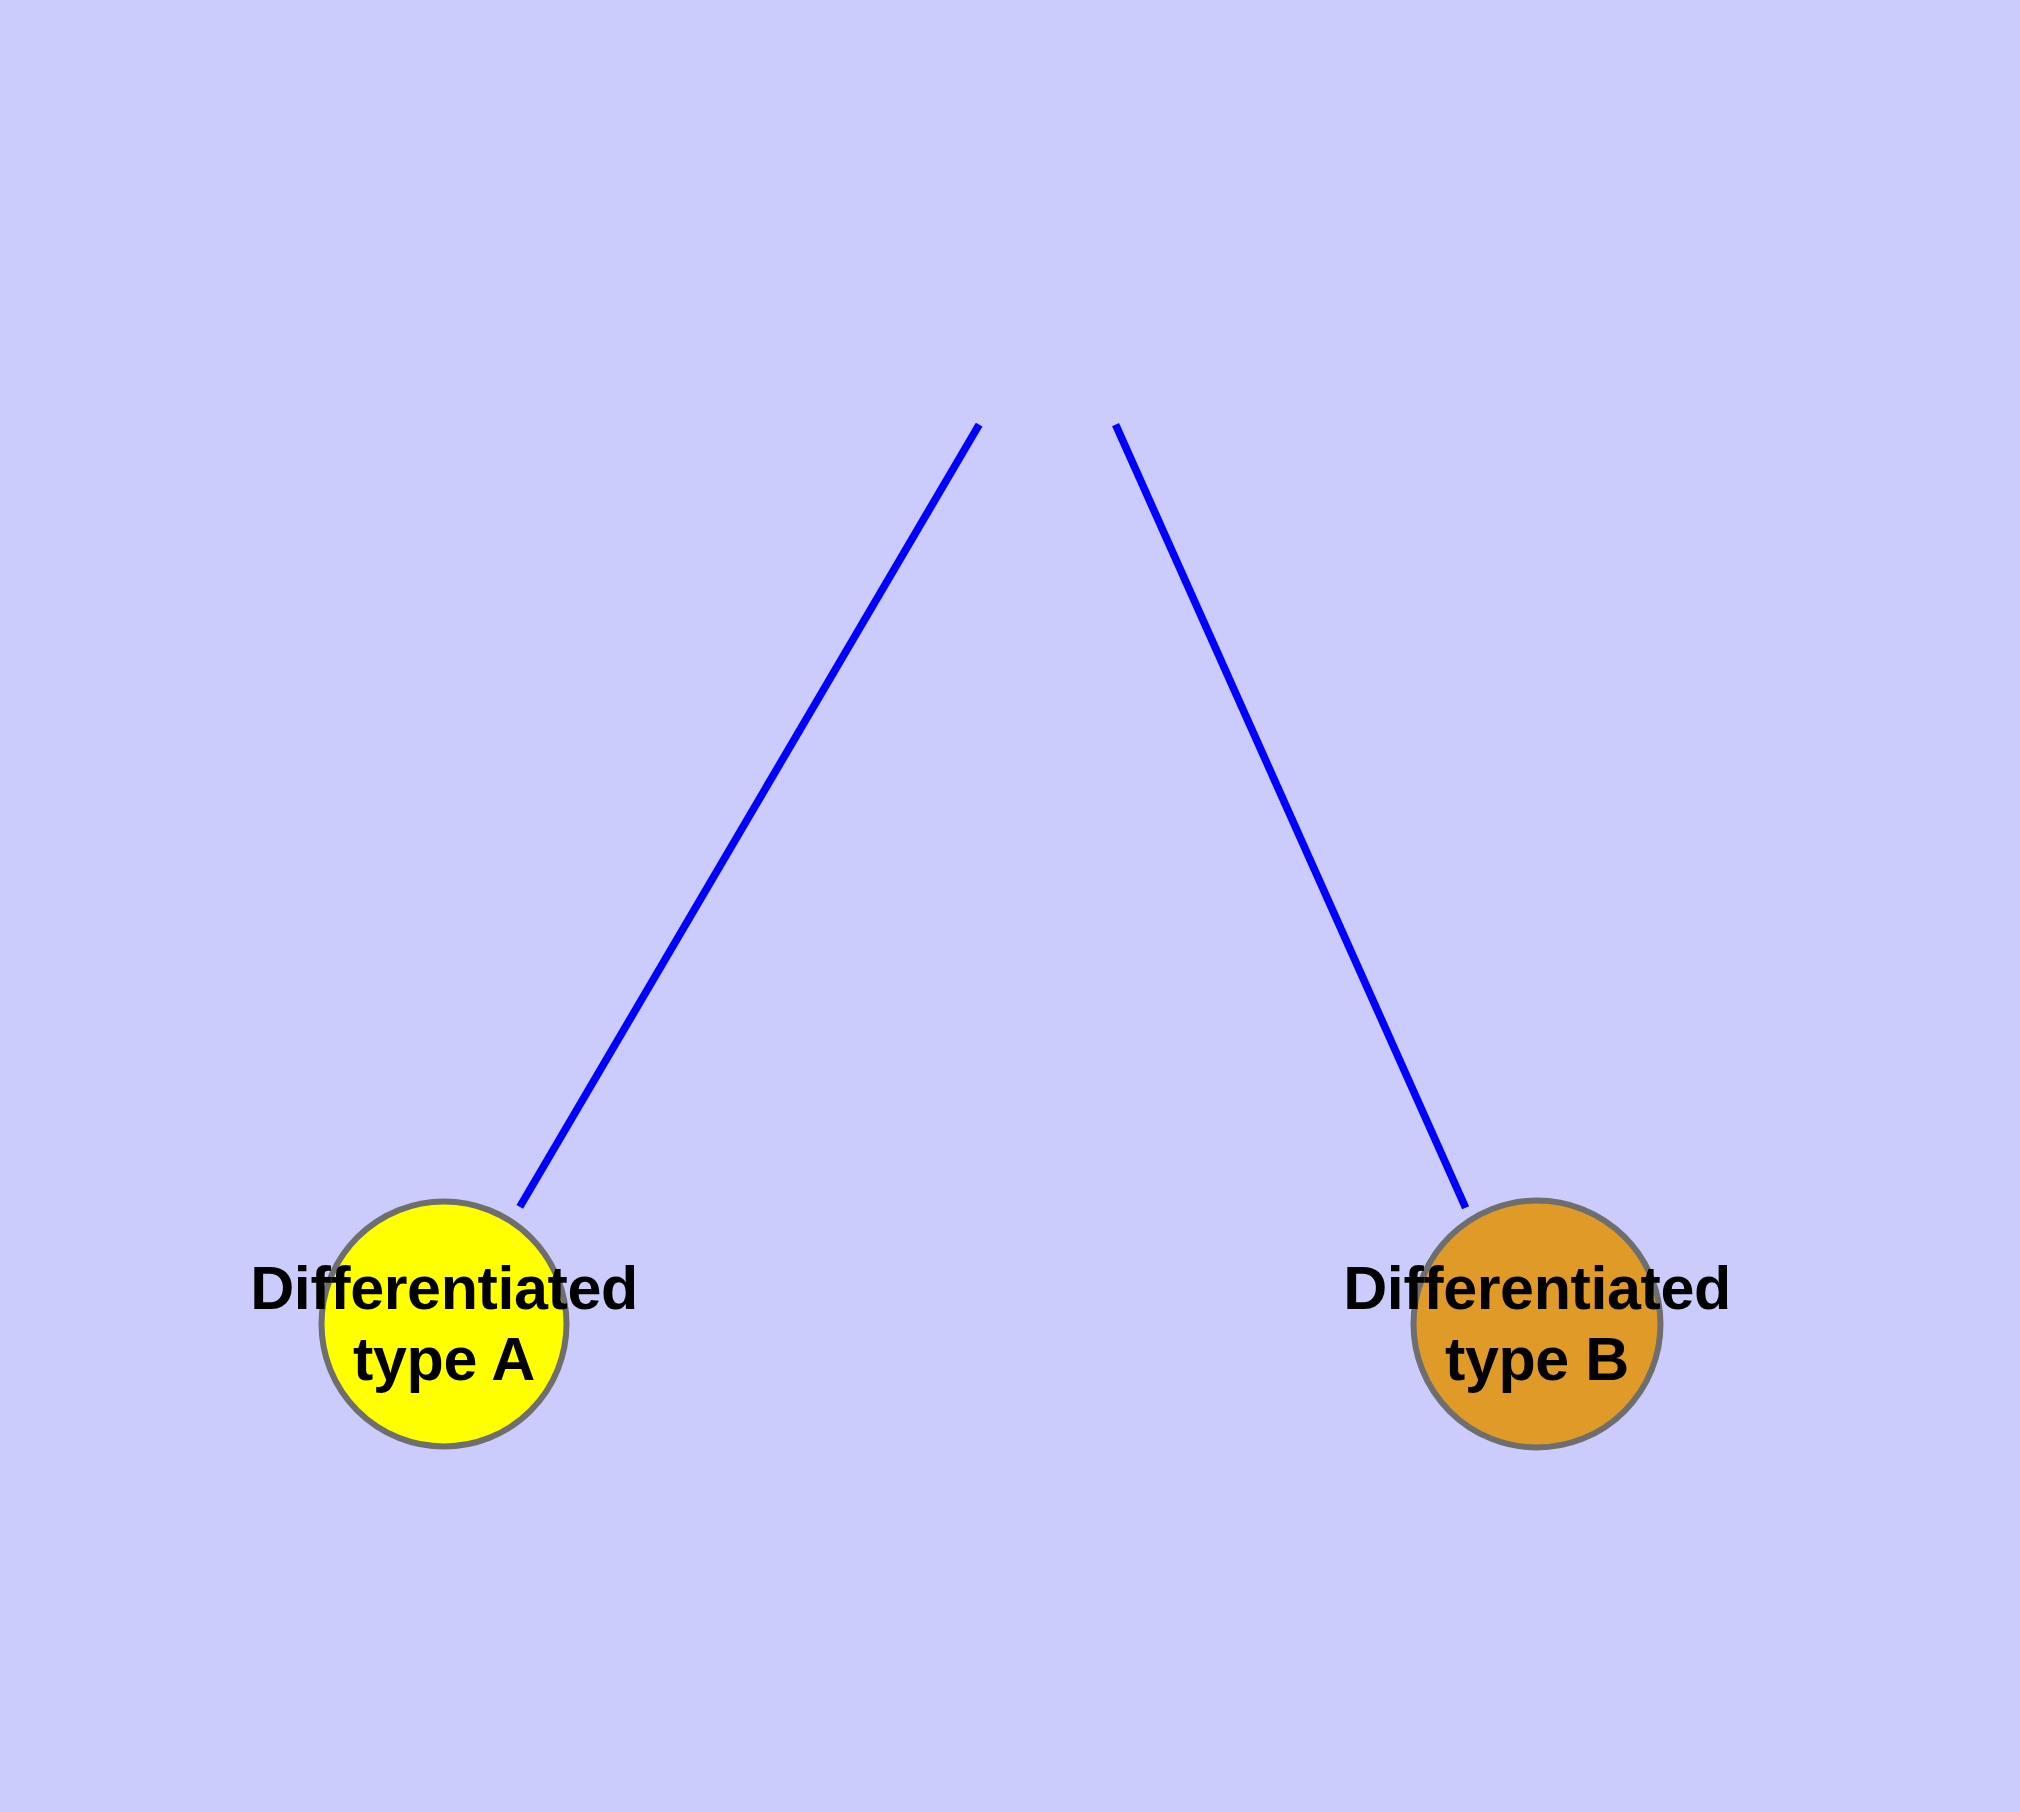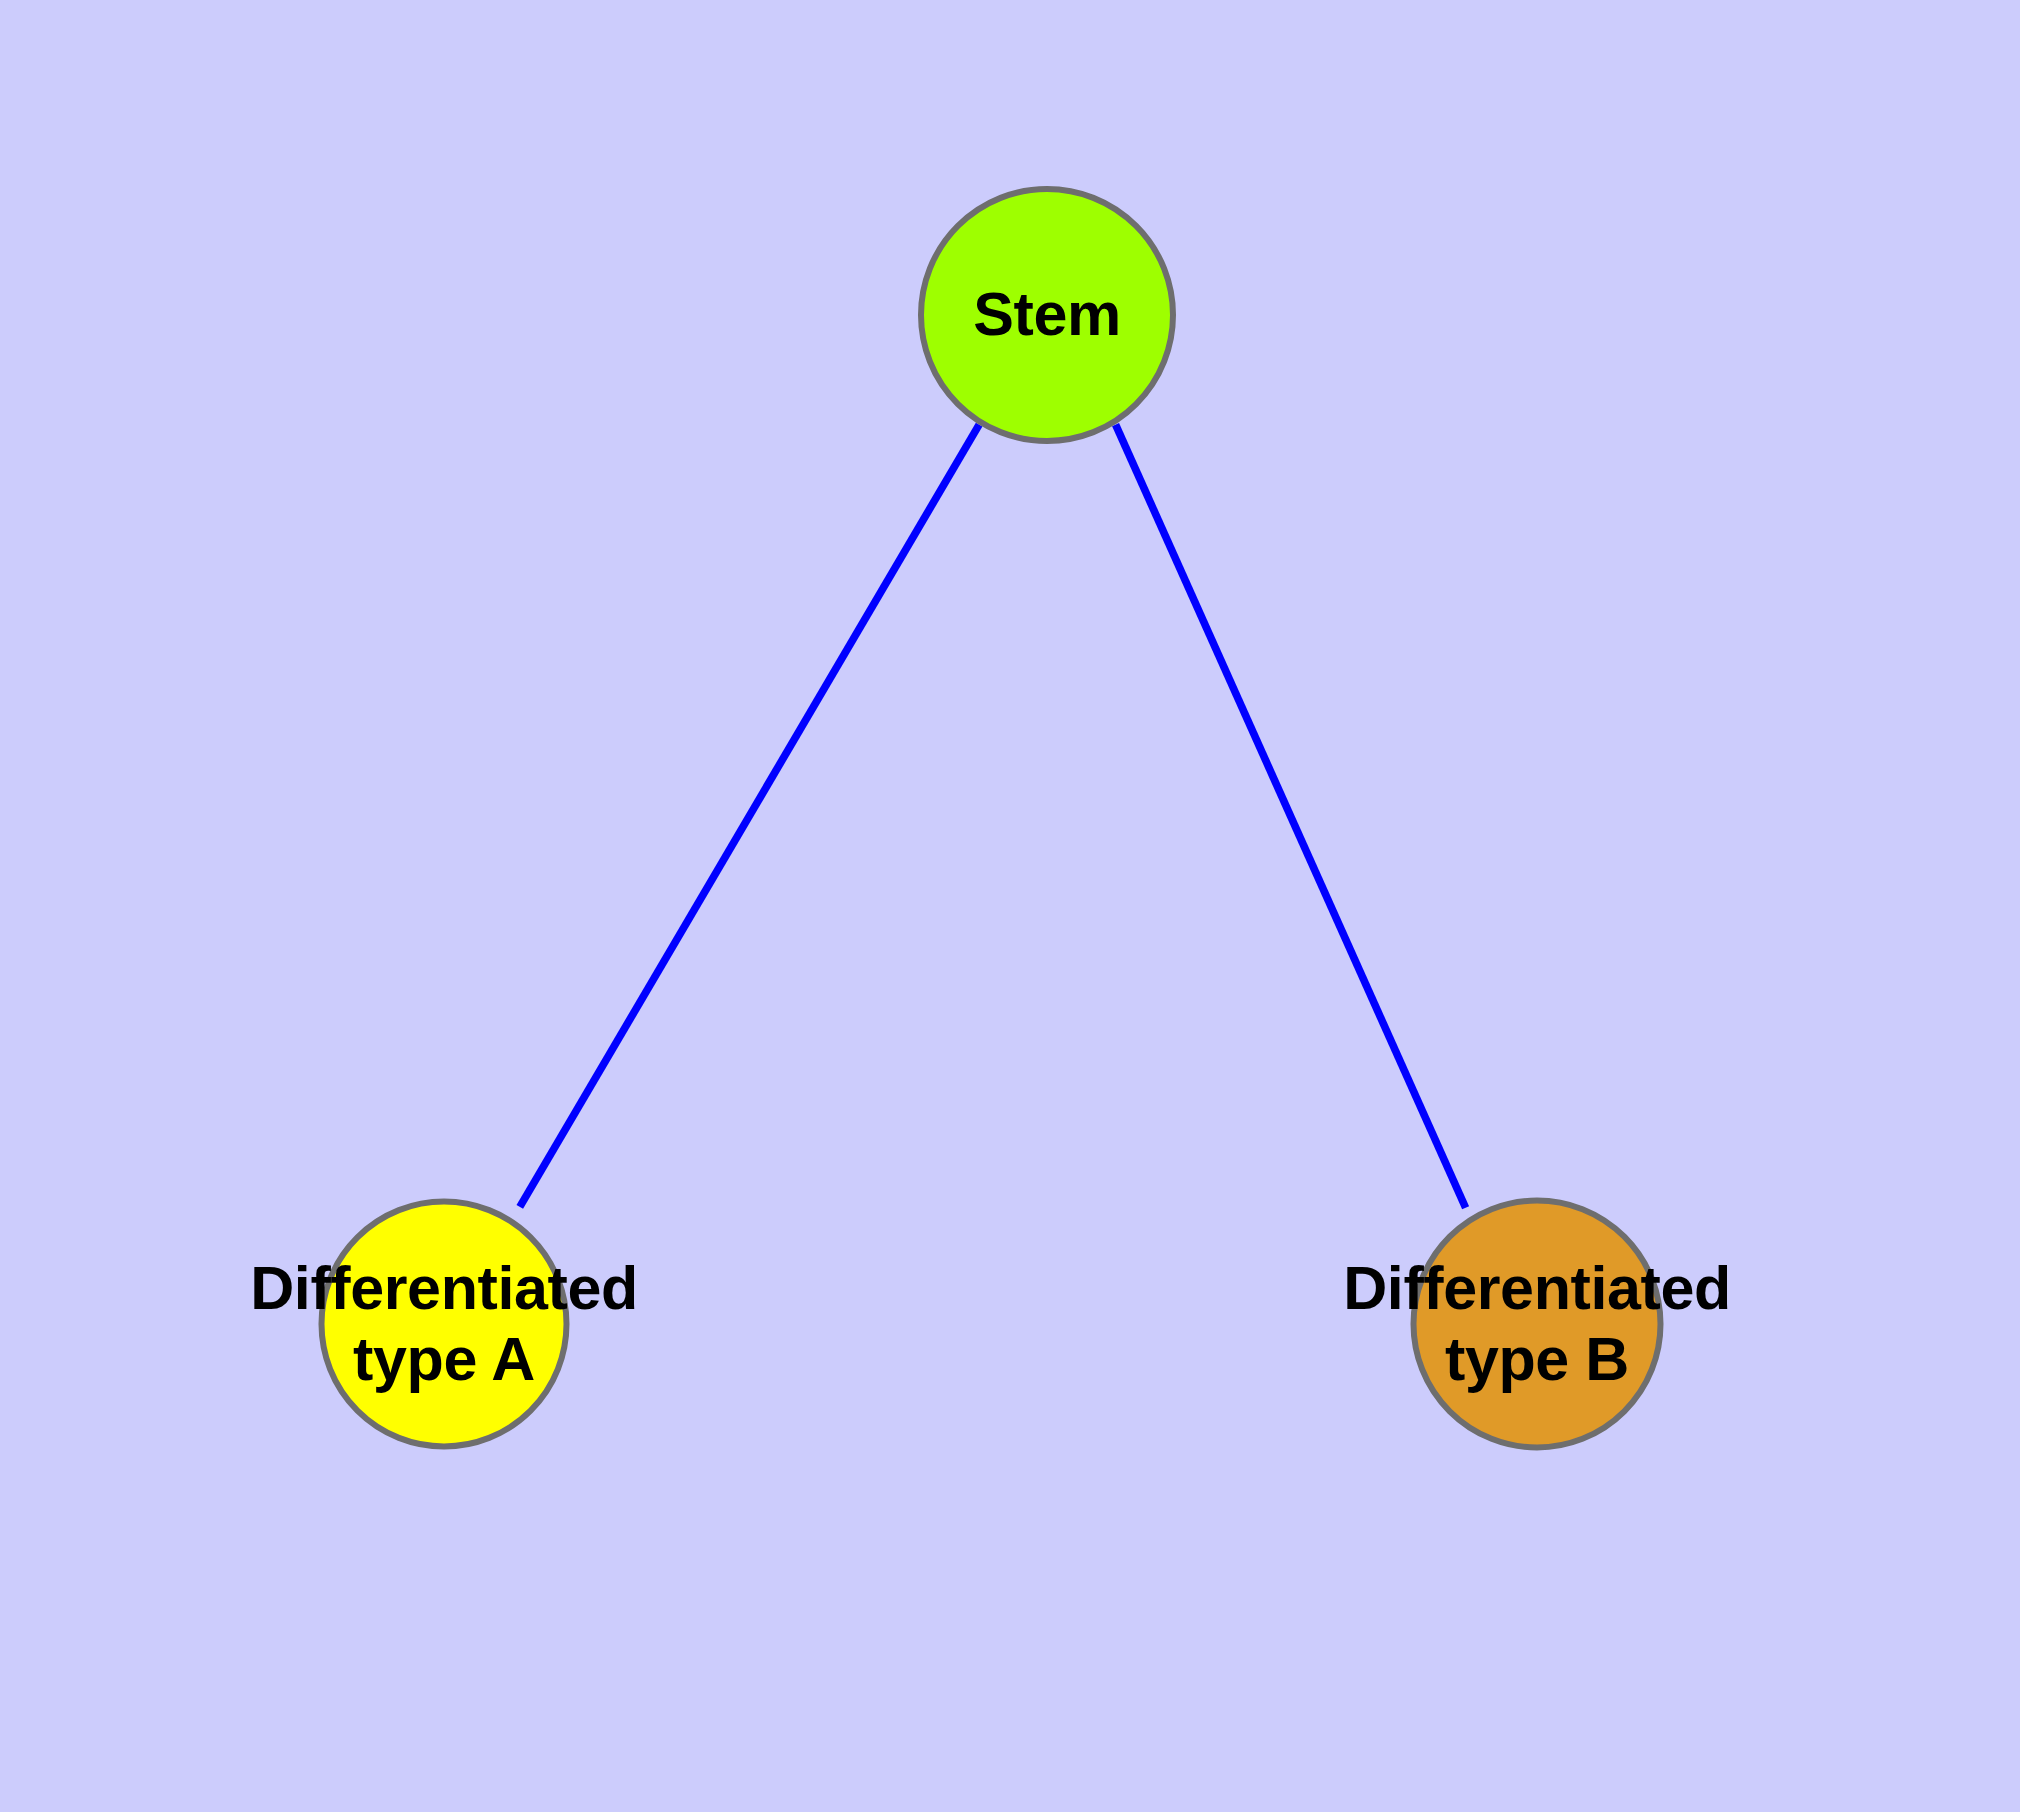--- a/index.html
+++ b/index.html
@@ -63,24 +63,20 @@
 
 <div id="canvas" style="width: 2021px; height: 1812px;">
 
   <div id="bg-rect" style="width: 2021px; height: 1812px; background: rgb(204, 204, 252);"></div>
 
   <svg id="graph-svg" viewBox="0 0 2384 2138" xmlns="http://www.w3.org/2000/svg">
     <line x1="1155" y1="501" x2="613" y2="1424" stroke="#0000ff" stroke-width="9" stroke-linecap="butt"></line>
     <line x1="1316" y1="501" x2="1729" y2="1425" stroke="#0000ff" stroke-width="9" stroke-linecap="butt"></line>
   </svg>
 
-  <div class="node-group" style="left: 1047px; top: 315px; width: 258px; height: 258px;">
-    <div class="node-circle" style="width: 258px; height: 258px; background: rgb(158, 255, 0); border-color: rgb(110, 110, 110);"></div>
-    <div class="node-label" style="color: rgb(0, 0, 0); font-size: 61px;">Stem</div>
-  </div>
 
   <div class="node-group" style="left: 444px; top: 1324px; width: 251px; height: 251px;">
     <div class="node-circle" style="width: 251px; height: 251px; background: rgb(255, 255, 0); border-color: rgb(110, 110, 110);"></div>
     <div class="node-label" style="color: rgb(0, 0, 0); font-size: 61px;">Differentiated
 type A</div>
   </div>
 
   <div class="node-group" style="left: 1537px; top: 1324px; width: 253px; height: 253px;">
     <div class="node-circle" style="width: 253px; height: 253px; background: rgb(224, 154, 40); border-color: rgb(110, 110, 110);"></div>
     <div class="node-label" style="color: rgb(0, 0, 0); font-size: 61px;">Differentiated

